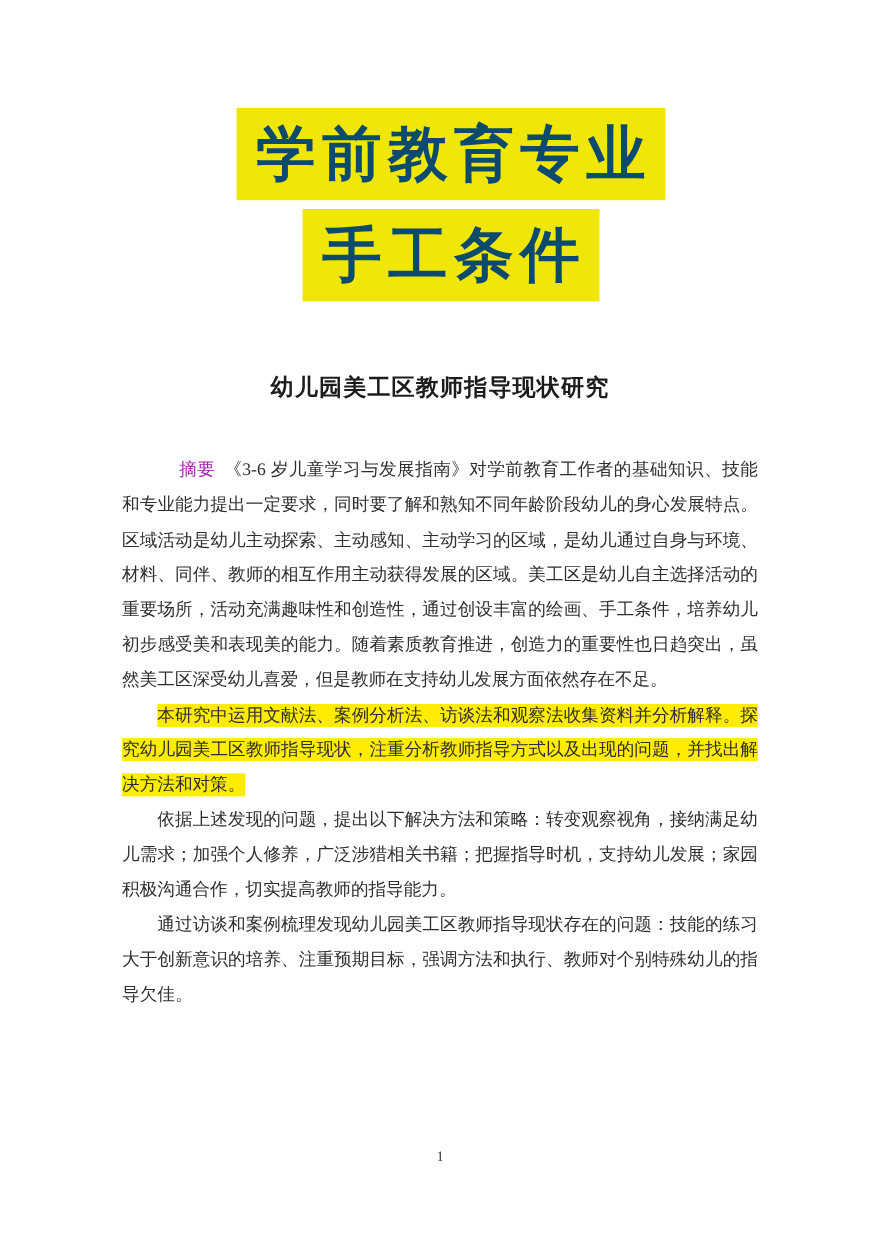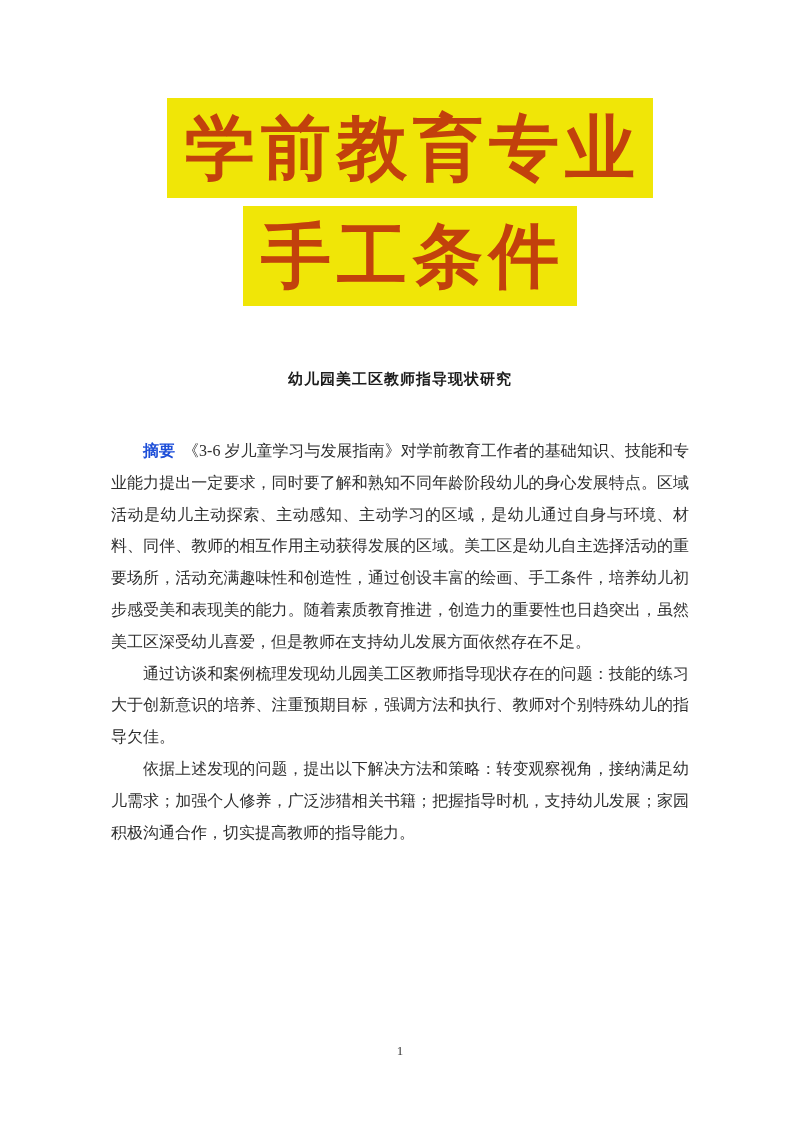--- a/index.html
+++ b/index.html
@@ -19,56 +19,57 @@
   }
   
   .banner {
     padding-top: 98px;
     text-align: center;
     font-family: "Liberation Sans", sans-serif;
   }
   .banner-line {
     display: inline-block;
     background: #f0e607;
-    color: #c2410c;
-    font-size: 70px;
+    color: #0c4a6e;
+    font-size: 54px;
     font-weight: 900;
     line-height: 1;
     letter-spacing: 6px;
     padding: 15px 12px 15px 18px;
     margin-left: 20px;
   }
   .banner-line.second { margin-top: 8px; }
   
   .article-title {
     margin-top: 64px;
     text-align: center;
     font-family: "Liberation Sans", sans-serif;
-    font-size: 15px;
+    font-size: 21px;
     font-weight: 700;
     letter-spacing: 1px;
     color: #1c1c1c;
   }
   
   .content {
     width: 578px;
     margin: 46px auto 0 auto;
   }
   .para {
     font-size: 16px;
     line-height: 31.8px;
     text-align: justify;
     text-indent: 32px;
     color: #2e2e2e;
   }
   .abstract-label, .keywords-label {
     font-family: "Liberation Sans", sans-serif;
-    font-weight: 700;
-    color: #1d4ed8;
+    font-weight: 400;
+    color: #a21caf;
     margin-right: 8px;
+    margin-left: 20px;
   }
   .hl {
     background: #ffec00;
     color: #2e2e2e;
     padding: 2px 0;
   }
   .keywords-row {
     margin-top: 28px;
     font-size: 16px;
     line-height: 31.8px;
@@ -97,27 +98,30 @@
   </div>
 
   <div class="article-title">幼儿园美工区教师指导现状研究</div>
 
   <div class="content">
 
     <p class="para">
       <span class="abstract-label">摘要</span><span>《3-6 岁儿童学习与发展指南》对学前教育工作者的基础知识、技能和专业能力提出一定要求，同时要了解和熟知不同年龄阶段幼儿的身心发展特点。区域活动是幼儿主动探索、主动感知、主动学习的区域，是幼儿通过自身与环境、材料、同伴、教师的相互作用主动获得发展的区域。美工区是幼儿自主选择活动的重要场所，活动充满趣味性和创造性，通过创设丰富的绘画、手工条件，培养幼儿初步感受美和表现美的能力。随着素质教育推进，创造力的重要性也日趋突出，虽然美工区深受幼儿喜爱，但是教师在支持幼儿发展方面依然存在不足。</span>
     </p>
 
-
     <p class="para">
-      <span>通过访谈和案例梳理发现幼儿园美工区教师指导现状存在的问题：技能的练习大于创新意识的培养、注重预期目标，强调方法和执行、教师对个别特殊幼儿的指导欠佳。</span>
+      <span class="hl">本研究中运用文献法、案例分析法、访谈法和观察法收集资料并分析解释。探究幼儿园美工区教师指导现状，注重分析教师指导方式以及出现的问题，并找出解决方法和对策。</span>
     </p>
 
     <p class="para">
       <span>依据上述发现的问题，提出以下解决方法和策略：转变观察视角，接纳满足幼儿需求；加强个人修养，广泛涉猎相关书籍；把握指导时机，支持幼儿发展；家园积极沟通合作，切实提高教师的指导能力。</span>
+    </p>
+
+    <p class="para">
+      <span>通过访谈和案例梳理发现幼儿园美工区教师指导现状存在的问题：技能的练习大于创新意识的培养、注重预期目标，强调方法和执行、教师对个别特殊幼儿的指导欠佳。</span>
     </p>
 
 
   </div>
 
   <div class="footer">1</div>
 
 </div>
 
 </body></html>

